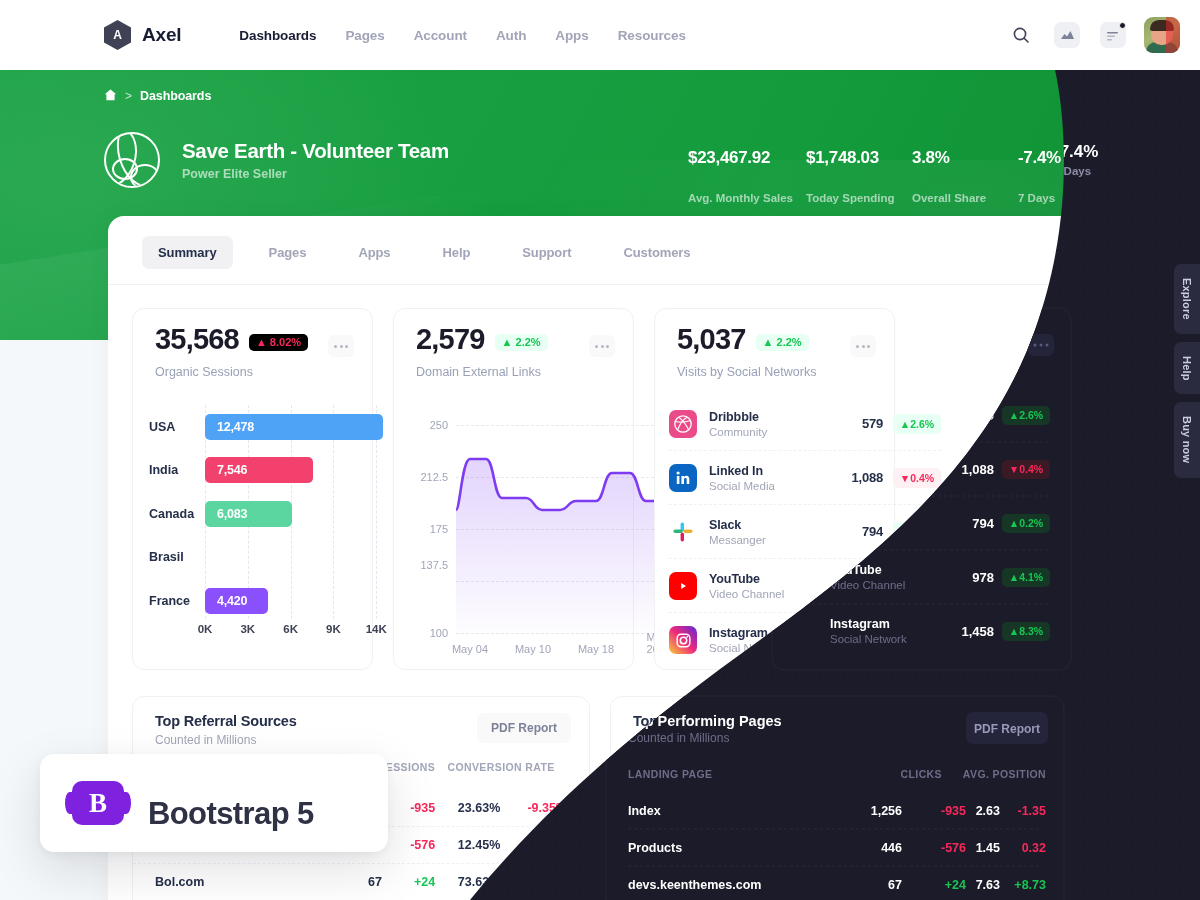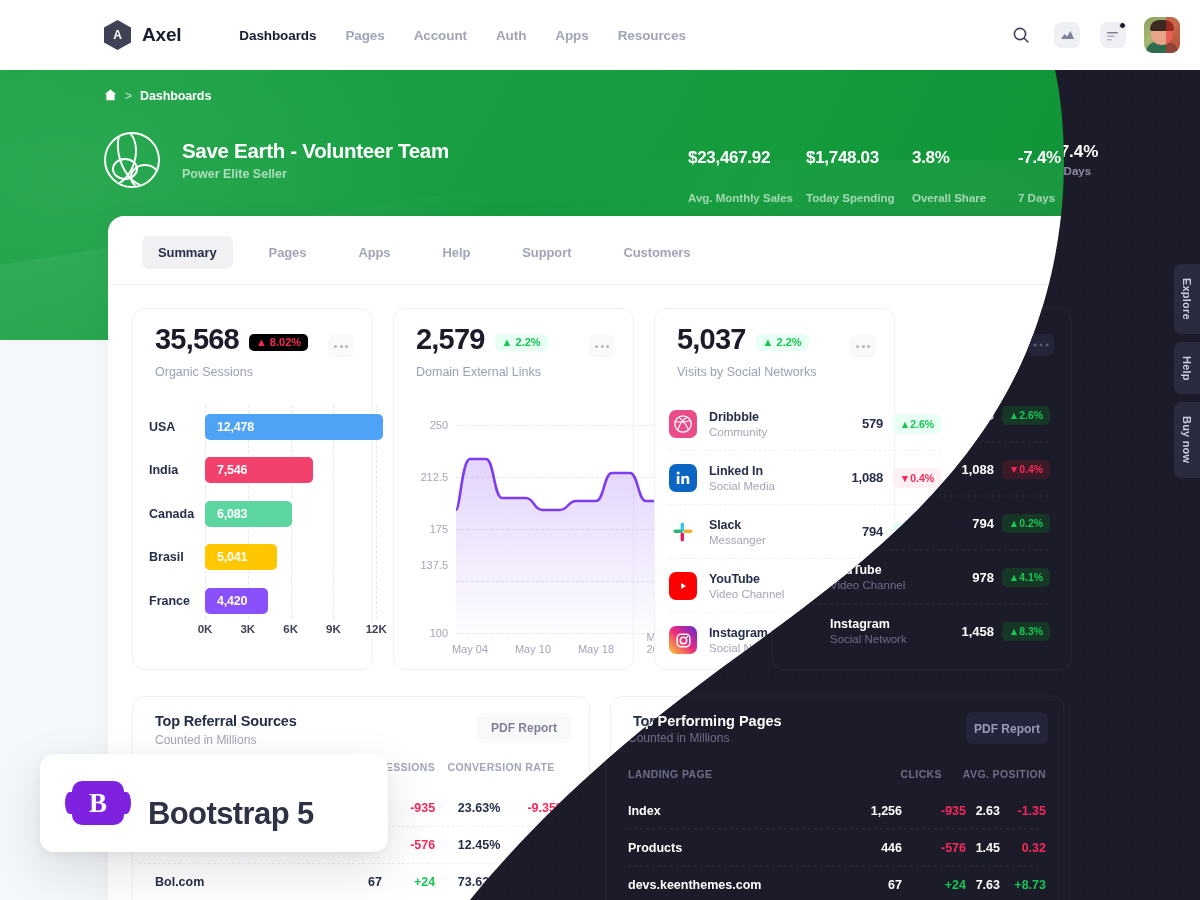--- a/index.html
+++ b/index.html
@@ -333,37 +333,34 @@
                 </div>
             </div>
             <div class="bc-row">
               <div class="bc-label">Canada</div>
               <div class="bc-track">
                   <div class="bar" style="width:40.6%;background:#5CD6A0">6,083</div>
                 </div>
             </div>
             <div class="bc-row">
               <div class="bc-label">Brasil</div>
-              <div class="bc-track">
-                  <div class="bar" style="width:33.6%;background:#FFC700">5,041</div>
-                </div>
             </div>
             <div class="bc-row">
               <div class="bc-label">France</div>
               <div class="bc-track">
                   <div class="bar" style="width:29.5%;background:#8950FC">4,420</div>
                 </div>
             </div>
           </div>
           <div class="bc-axis">
             <span style="left:0%">0K</span>
             <span style="left:20%">3K</span>
             <span style="left:40%">6K</span>
             <span style="left:60%">9K</span>
-            <span style="left:80%">12K</span>
+            <span style="left:80%">14K</span>
             <span style="left:100%">15K</span>
           </div>
         </div>
       </div>
 
       <div class="card">
         <div class="card-kpi">
           <span class="kpi-num">2,579</span>
           <span class="badge up">▲&nbsp;<span>2.2%</span></span>
         </div>

